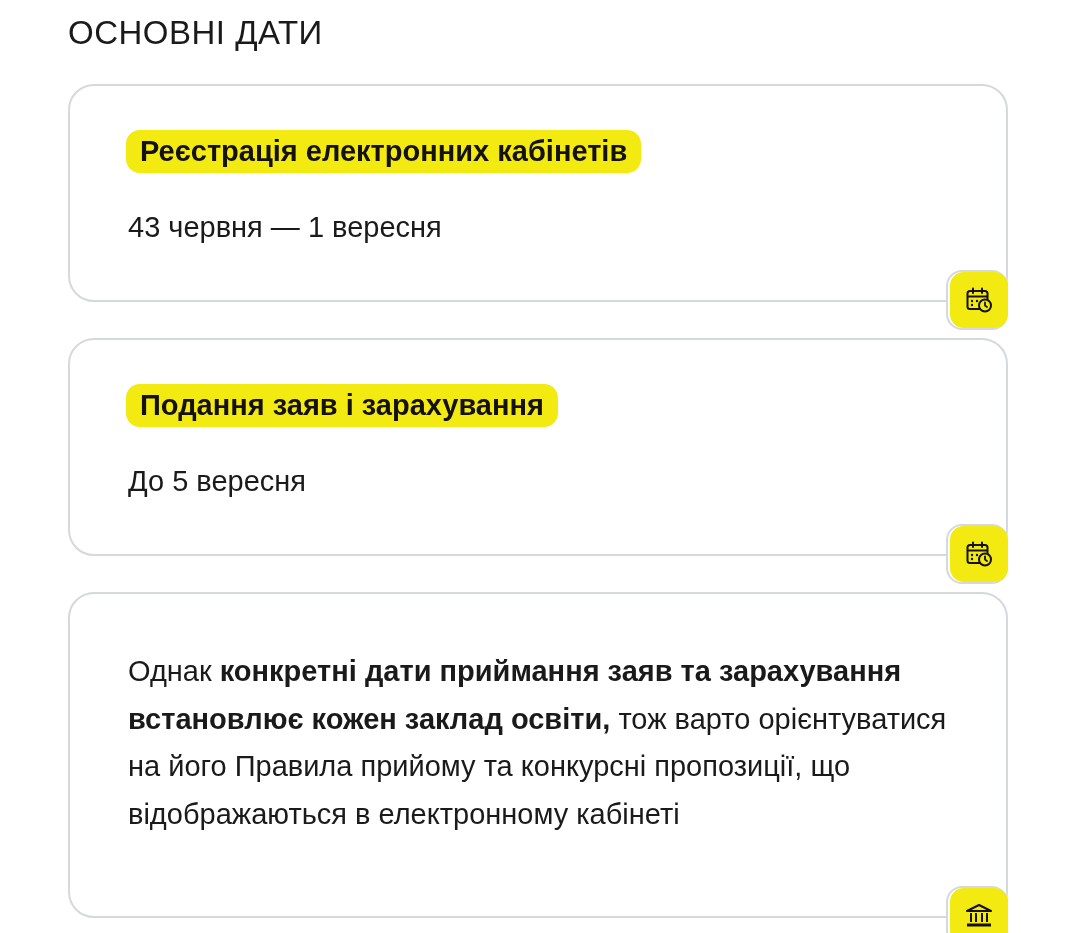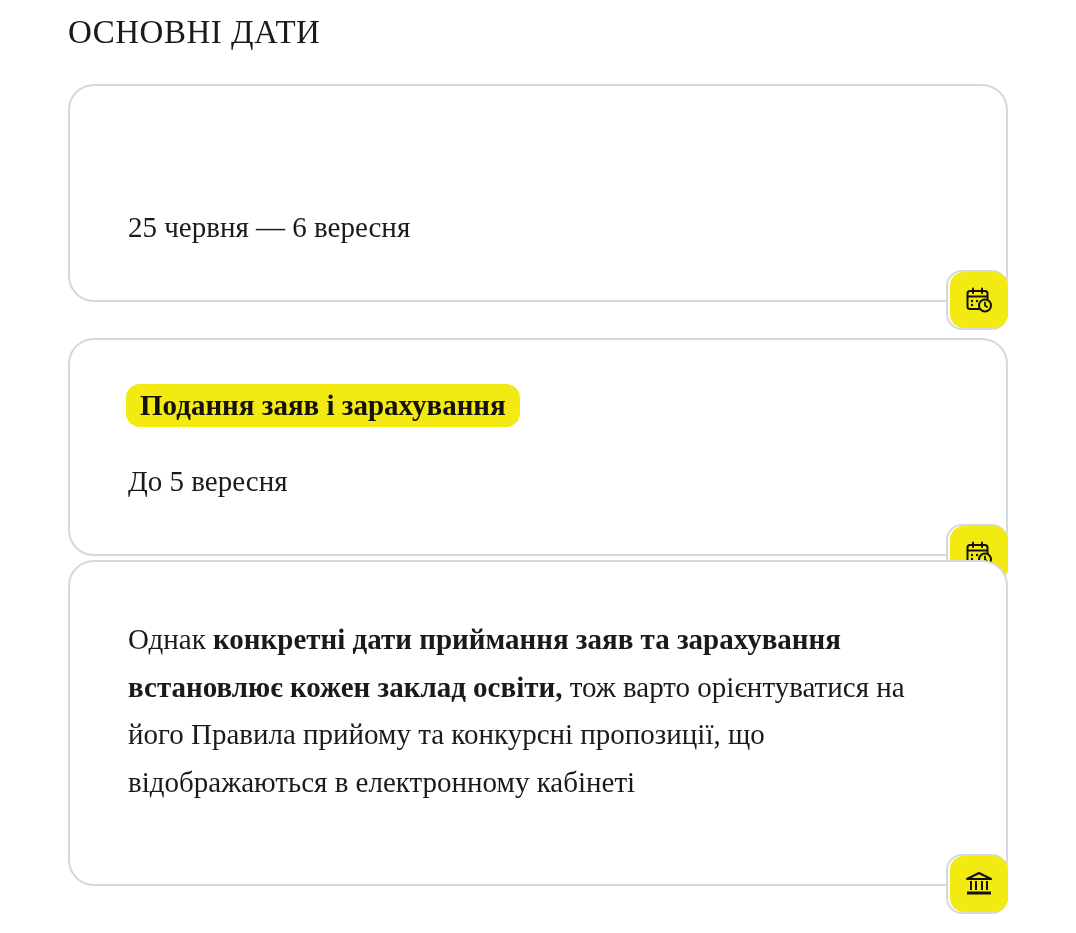--- a/index.html
+++ b/index.html
@@ -14,21 +14,20 @@
     color: #1a1a1a;
     position: relative;
     overflow: hidden;
   }
 
   .page {
     position: relative;
     width: 980px;
     height: 933px;
     box-sizing: border-box;
-    font-family: Liberation Serif, serif;
   }
 
   .page-title {
     position: absolute;
     left: 68px;
     top: 14px;
     font-size: 33px;
     font-weight: 400;
     letter-spacing: 0.5px;
     color: #1a1a1a;
@@ -41,21 +40,21 @@
     left: 68px;
     width: 940px;
     box-sizing: border-box;
     border: 2px solid #d5d8dd;
     border-radius: 26px;
     background: #ffffff;
   }
 
   .card-1 { top: 84px;  height: 218px; }
   .card-2 { top: 338px; height: 218px; }
-  .card-3 { top: 560px; height: 326px; }
+  .card-3 { top: 592px; height: 326px; }
 
   .highlight-wrap {
     position: absolute;
     left: 56px;
   }
   .highlight {
     display: inline-block;
     background: #f2ea10;
     font-size: 29px;
     font-weight: 700;
@@ -118,21 +117,24 @@
   }
 </style>
 </head>
 <body>
 
 <div class="page">
 
   <div class="page-title">ОСНОВНІ ДАТИ</div>
 
   <div class="card card-1">
-    <div class="card-text" style="top: 126px;">25 червня — 6 вересня</div>
+    <div class="highlight-wrap" style="top: 44px;">
+      <span class="highlight">Реєстрація електронних кабінетів</span>
+    </div>
+    <div class="card-text" style="top: 126px;">43 червня — 1 вересня</div>
     <div class="notch"></div>
     <div class="badge">
       <svg width="30" height="30" viewBox="0 0 30 30" aria-hidden="true">
         <rect x="3.5" y="6" width="20" height="18" rx="2.5" fill="none" stroke="#14110f" stroke-width="2"></rect>
         <line x1="3.5" y1="11.5" x2="23.5" y2="11.5" stroke="#14110f" stroke-width="2"></line>
         <line x1="9" y1="3.5" x2="9" y2="8" stroke="#14110f" stroke-width="2" stroke-linecap="round"></line>
         <line x1="18" y1="3.5" x2="18" y2="8" stroke="#14110f" stroke-width="2" stroke-linecap="round"></line>
         <circle cx="8" cy="16" r="1.2" fill="#14110f"></circle>
         <circle cx="13" cy="16" r="1.2" fill="#14110f"></circle>
         <circle cx="8" cy="20" r="1.2" fill="#14110f"></circle>

